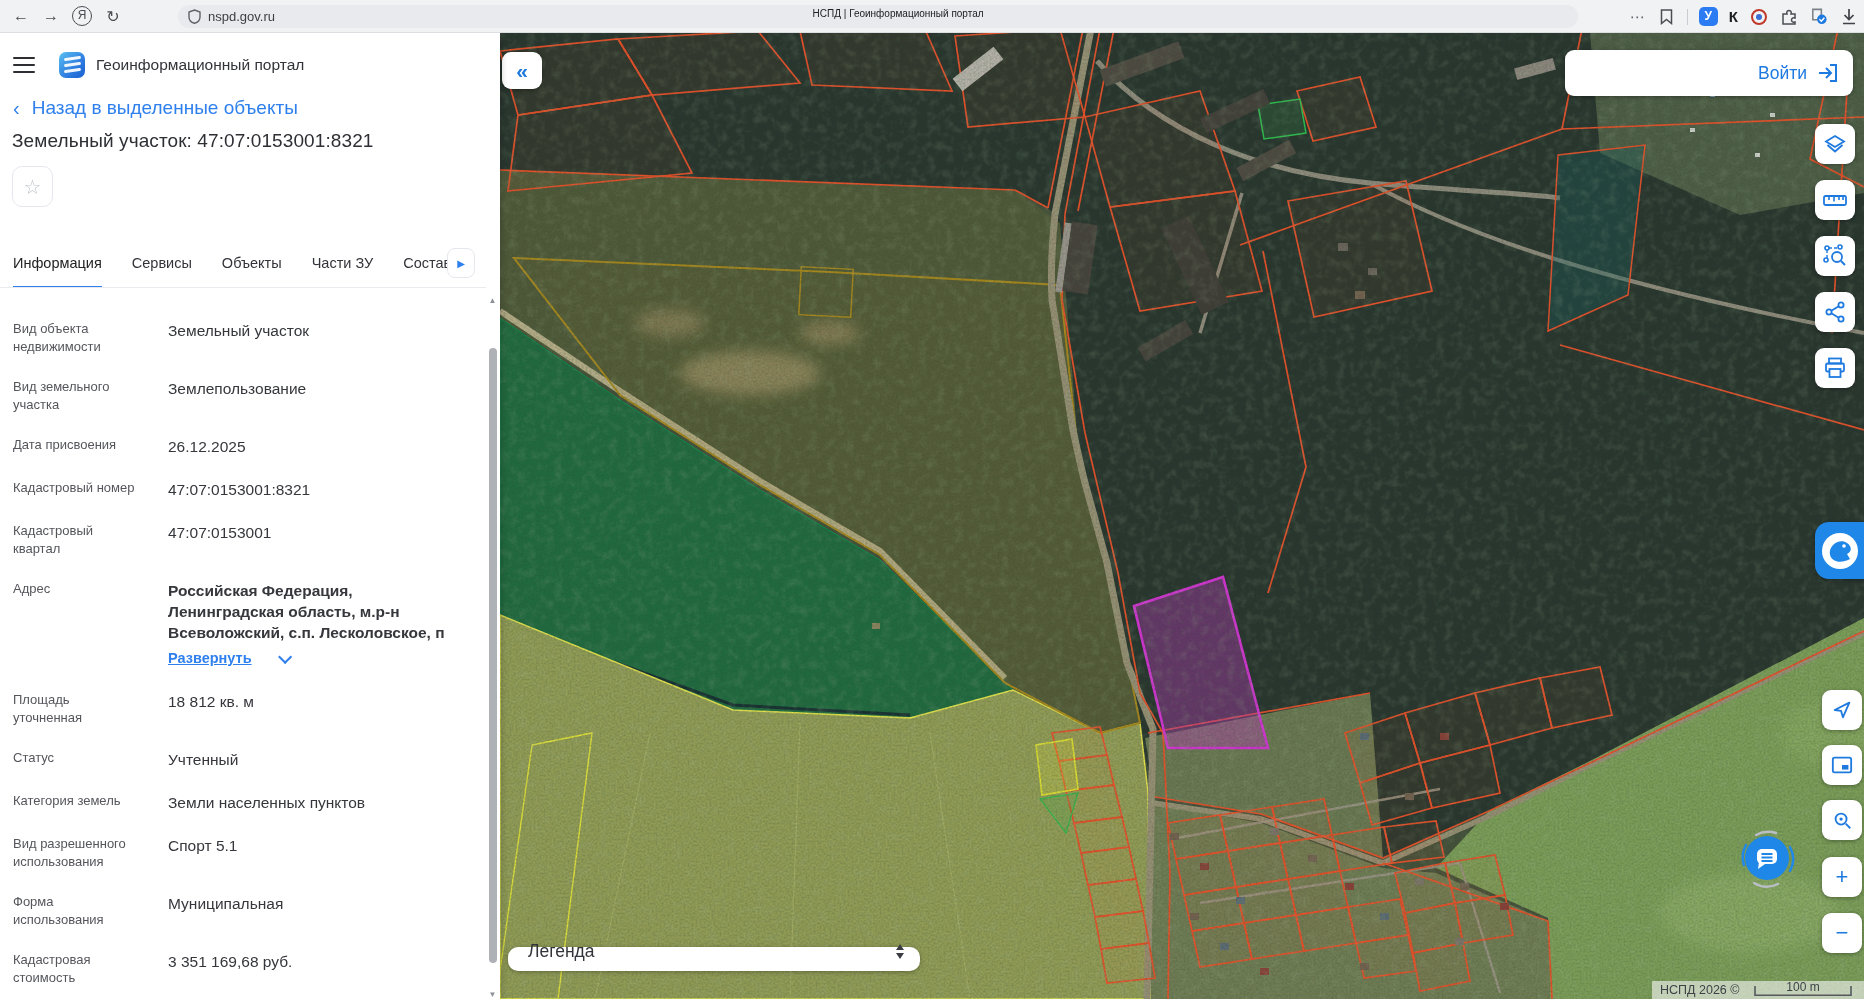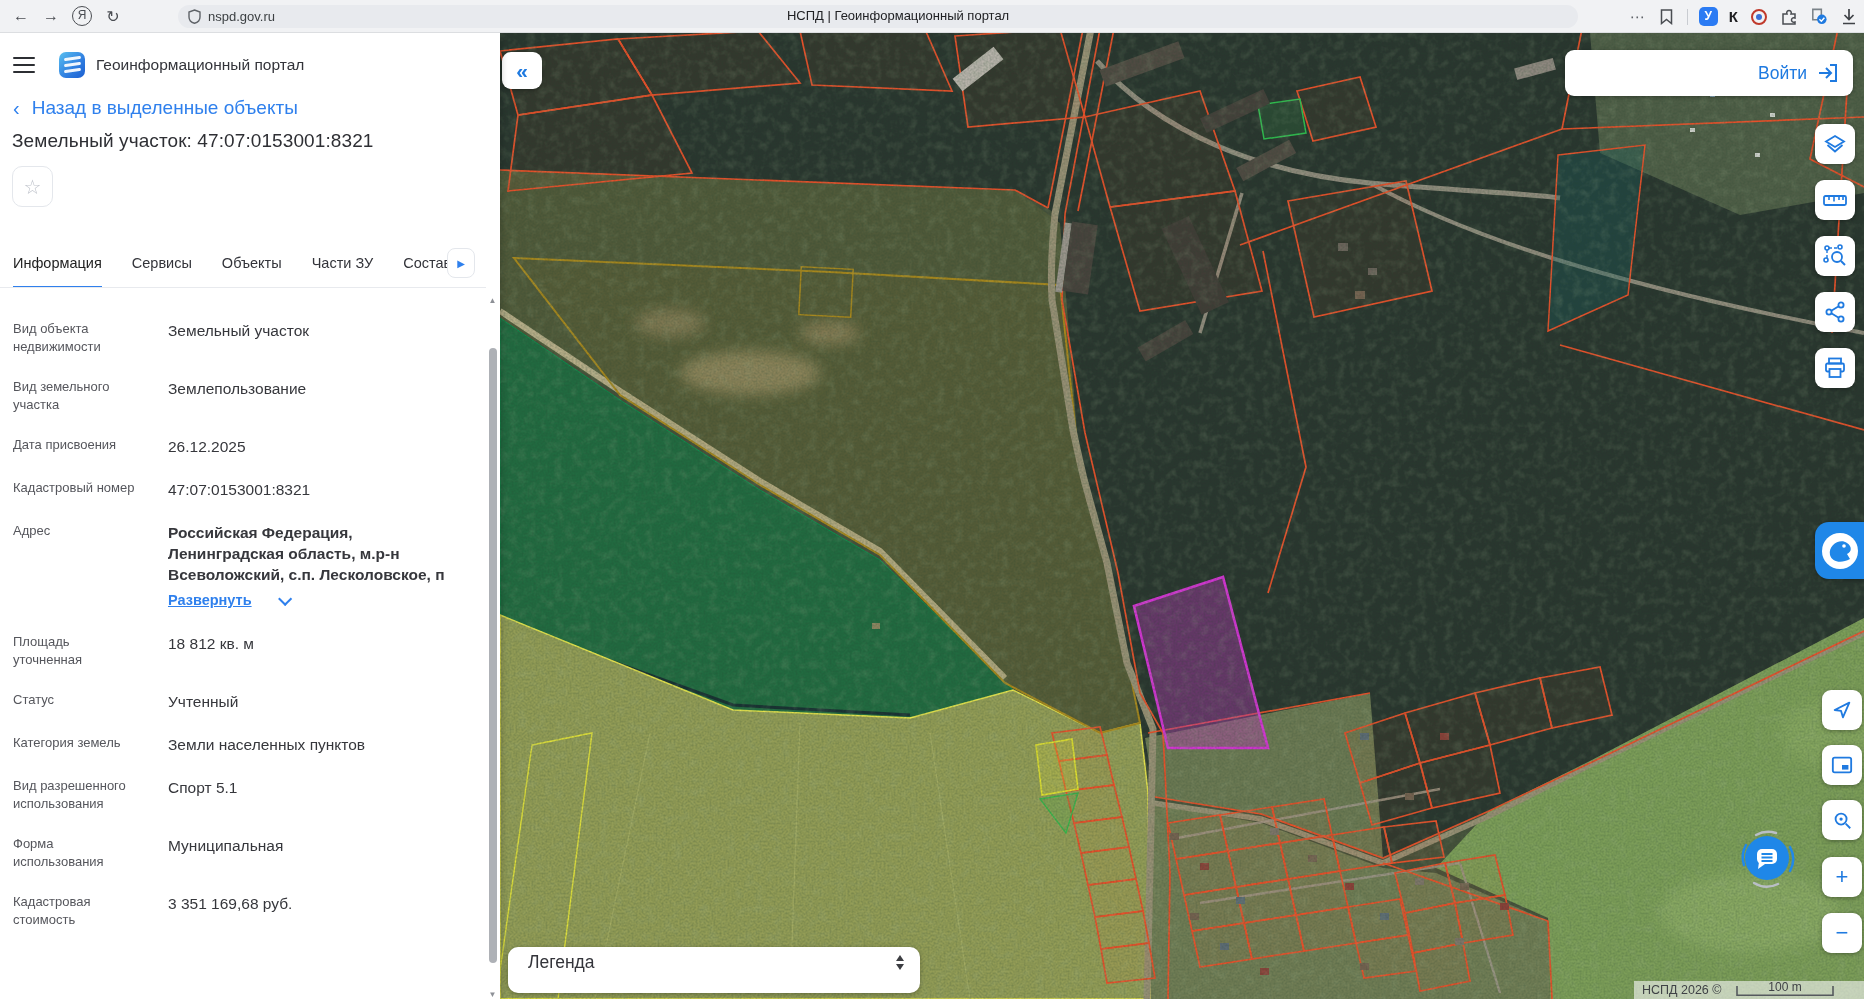--- a/index.html
+++ b/index.html
@@ -10,21 +10,21 @@
   .browser-bar { position:absolute; left:0; top:0; width:1864px; height:33px;
     background:#f1f2f4; border-bottom:1px solid #dcdee1; z-index:20;
     display:flex; align-items:center; }
   .nav-glyph { font-size:16px; color:#4a4d52; width:30px; text-align:center; cursor:pointer; }
   .ya-circle { width:20px; height:20px; border:1.6px solid #4a4d52; border-radius:50%;
     color:#4a4d52; font-size:12px; line-height:17px; text-align:center; margin:0 6px; }
   .url-pill { position:absolute; left:178px; top:5px; width:1400px; height:23px;
     background:#e8eaee; border-radius:12px; display:flex; align-items:center; padding-left:10px; }
   .url-text { font-size:13px; color:#3c4043; margin-left:7px; }
   .tab-title { position:absolute; left:47%; transform:translateX(-50%); top:8px;
-    font-size:13px; color:#202124;padding-left:44px; }
+    font-size:10px; color:#202124;padding-left:44px; }
   .chrome-right { position:absolute; right:6px; top:0; height:33px; display:flex;
     align-items:center; gap:11px; }
   .chrome-right .sep { width:1px; height:16px; background:#c9ccd1; }
   .mini-icon { width:19px; height:19px; display:flex; align-items:center; justify-content:center; }
   .more-dots { font-size:15px; color:#5f6368; letter-spacing:1px; }
   .ybrowser { width:19px; height:19px; background:#2b7bf3; border-radius:5px; color:#fff;
     font-size:12px; font-weight:bold; text-align:center; line-height:19px; }
   .k-ext { font-size:15px; font-weight:bold; color:#1d1d1f; }
 
   
@@ -88,31 +88,31 @@
   .login-btn { left:1065px; top:17px; width:288px; height:46px; justify-content:flex-end;
     padding-right:14px; gap:10px; }
   .login-label { color:#1f7ae0; font-size:17.5px; }
   .tool { width:40px; height:40px; left:1315px; }
   .zoom-btn { width:40px; height:40px; left:1322px; color:#1f7ae0; font-size:22px; }
   .mascot-tab { position:absolute; left:1315px; top:489px; width:49px; height:57px;
     background:#1f87e8; border-radius:14px 0 0 14px; z-index:5; display:flex; align-items:center;
     justify-content:center; box-shadow:0 1px 4px rgba(0,0,0,.35); cursor:pointer; }
   .chat-fab { position:absolute; left:1232px; top:790px; width:70px; height:70px; z-index:5; cursor:pointer; }
 
-  .legend-bar { position:absolute; left:8px; top:914px; width:412px; height:46px; background:#fff;
+  .legend-bar { position:absolute; left:8px; top:914px; width:412px; height:24px; background:#fff;
     border-radius:10px; box-shadow:0 1px 4px rgba(0,0,0,.3); display:flex; align-items:center;
     padding:0 16px 16px 20px; z-index:5; cursor:pointer; }
   .legend-label { font-size:17.5px; color:#33343a; flex:1; }
   .sort-arrows { display:flex; flex-direction:column; gap:3px; align-items:center; }
   .tri-up { width:0; height:0; border-left:4.5px solid transparent; border-right:4.5px solid transparent;
     border-bottom:6px solid #3c3d42; }
   .tri-down { width:0; height:0; border-left:4.5px solid transparent; border-right:4.5px solid transparent;
     border-top:6px solid #3c3d42; }
 
-  .attribution { position:absolute; right:0; bottom:0; height:18px; width:230px;
+  .attribution { position:absolute; right:0; bottom:0; height:18px; width:212px;
     background:rgba(248,249,250,.6); display:flex; align-items:flex-end; z-index:5;
     padding:0 4px 1px 8px; }
   .attr-text { font-size:12.5px; color:#3f4246; margin-right:14px; line-height:15px; }
 </style>
 </head>
 <body>
 
 <div class="browser-bar">
   <span class="nav-glyph" style="margin-left:6px">←</span>
   <span class="nav-glyph">→</span>
@@ -213,20 +213,24 @@
       </div>
     <div class="row">
         <div class="lbl">Дата присвоения</div>
         <div class="val">26.12.2025</div>
       </div>
     <div class="row">
         <div class="lbl">Кадастровый номер</div>
         <div class="val">47:07:0153001:8321</div>
       </div>
     <div class="row">
+        <div class="lbl">Кадастровый квартал</div>
+        <div class="val">47:07:0153001</div>
+      </div>
+    <div class="row">
       <div class="lbl">Адрес</div>
       <div class="val addr-height">
         <span>Российская Федерация, Ленинградская область, м.р-н Всеволожский, с.п. Лесколовское, п</span>
         <div class="expand-row">
           <span class="expand-link">Развернуть</span>
           <span class="chev-down"></span>
         </div>
       </div>
     </div>
     <div class="row">

